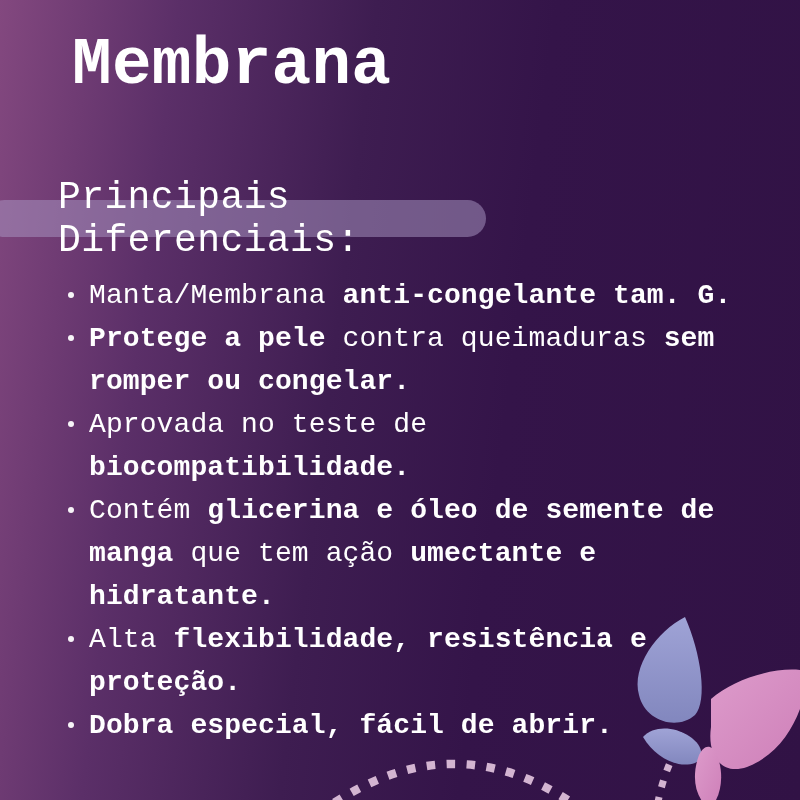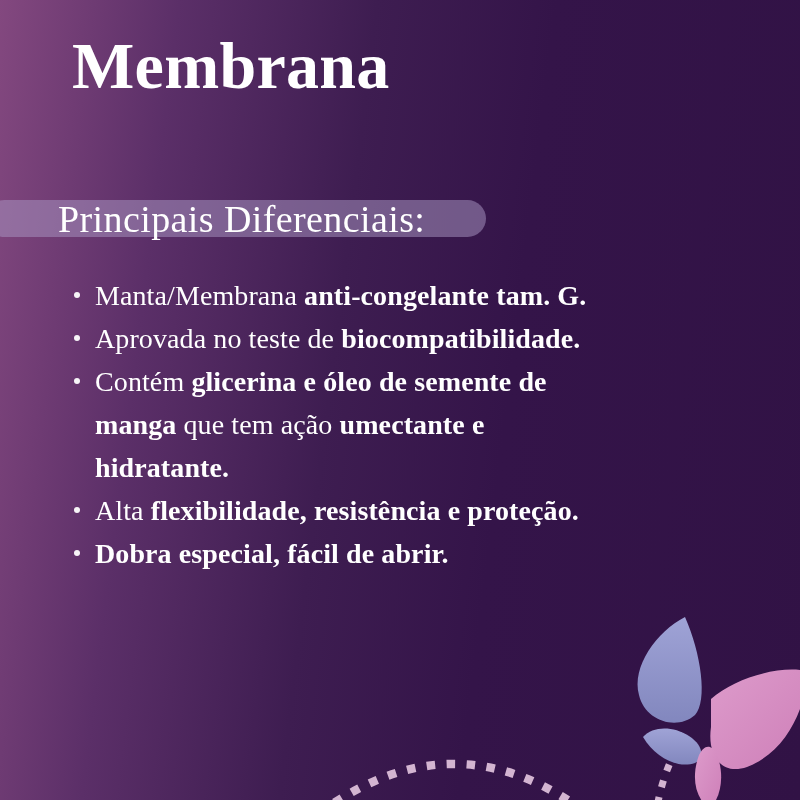--- a/index.html
+++ b/index.html
@@ -7,38 +7,38 @@
     position:relative;
     width:800px;height:800px;
     overflow:hidden;
     background:linear-gradient(97deg,
       var(--bg-left,#83487F) 0%,
       #5B2F68 20%,
       var(--bg-mid,#3E1D51) 42%,
       #341449 62%,
       var(--bg-right,#311245) 100%);
     color:var(--text,#fff);
-    font-family:Liberation Serif, serif;
+    font-family:Liberation Mono, monospace;
   }
   .title{
     position:absolute;left:72px;top:34px;margin:0;
     font-size:66px;font-weight:800;line-height:64px;letter-spacing:.3px;
     color:var(--text,#fff);
   }
   .title span{display:block;}
   .pill{
     position:absolute;left:-14px;top:200px;height:37px;width:500px;
     background:var(--pill-bg,rgba(169,150,193,.52));
     border-radius:21px;
     display:flex;align-items:center;
     padding-left:72px;box-sizing:border-box;
   }
   .pill-label{font-size:38px;font-weight:400;letter-spacing:.4px;color:var(--text,#fff);}
   .bullets{
-    position:absolute;left:73px;top:274px;width:678px;
+    position:absolute;left:67px;top:274px;width:678px;
     list-style:none;margin:0;padding:0;
   }
   .bullet{
     position:relative;padding-left:22px;
     font-size:28px;line-height:43px;font-weight:400;letter-spacing:.1px;
     color:var(--text,#fff);
   }
   .bullet::before{
     content:"";position:absolute;left:1px;top:18px;
     width:6px;height:6px;border-radius:50%;
@@ -57,20 +57,21 @@
   <h1 class="title">
     <span>Membrana</span>
   </h1>
 
   <div class="pill">
     <span class="pill-label">Principais Diferenciais:</span>
   </div>
 
   <ul class="bullets">
       <li class="bullet"><span>Manta/Membrana </span><span class="b">anti-congelante tam. G.</span></li>
+      <li class="bullet"><span class="b">Protege a pele</span><span> contra queimaduras </span><span class="b">sem</span><br><span class="b">romper ou congelar.</span></li>
       <li class="bullet"><span>Aprovada no teste de </span><span class="b">biocompatibilidade.</span></li>
       <li class="bullet"><span>Contém </span><span class="b">glicerina e óleo de semente de</span><br><span class="b">manga</span><span> que tem ação </span><span class="b">umectante e</span><br><span class="b">hidratante.</span></li>
       <li class="bullet"><span>Alta </span><span class="b">flexibilidade, resistência e proteção.</span></li>
       <li class="bullet"><span class="b">Dobra especial, fácil de abrir.</span></li>
     </ul>
 
   <svg id="trails" class="decor" width="800" height="800" viewBox="0 0 800 800" aria-hidden="true">
     <path d="M 318 814 Q 460 710 598 822" fill="none" stroke="var(--trail-dots,#E4C6E0)" stroke-width="8.5" stroke-dasharray="8.5 11.5" opacity="0.9"></path>
     <path d="M 684 734 C 673 754, 663 776, 658 802" fill="none" stroke="var(--trail-dots,#E4C6E0)" stroke-width="7" stroke-dasharray="7 10" opacity="0.9"></path>
   </svg>

